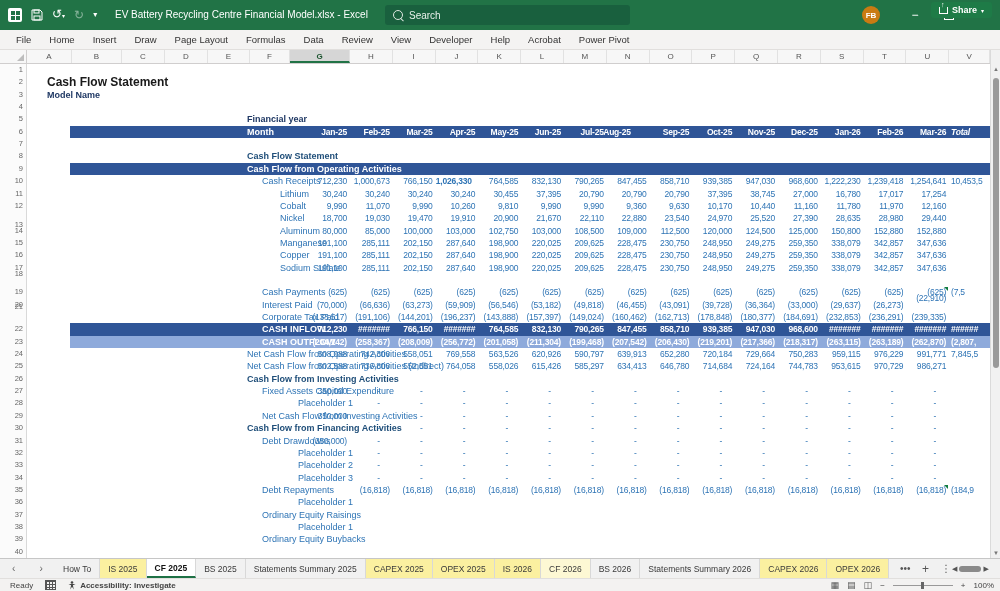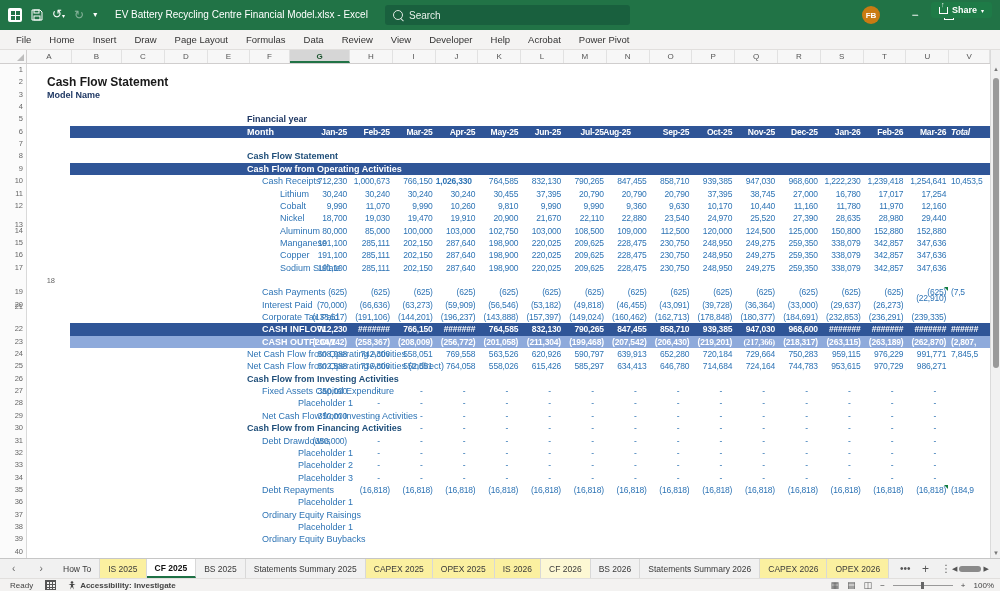--- a/index.html
+++ b/index.html
@@ -385,21 +385,21 @@
       <div class="cell wcell" style="left: 290px; top: 271.7px; width: 60px; height: 12.35px;">(204,142)</div>
       <div class="cell wcell" style="left: 350px; top: 271.7px; width: 42.8px; height: 12.35px;">(258,367)</div>
       <div class="cell wcell" style="left: 392.8px; top: 271.7px; width: 42.8px; height: 12.35px;">(208,009)</div>
       <div class="cell wcell" style="left: 435.6px; top: 271.7px; width: 42.8px; height: 12.35px;">(256,772)</div>
       <div class="cell wcell" style="left: 478.4px; top: 271.7px; width: 42.8px; height: 12.35px;">(201,058)</div>
       <div class="cell wcell" style="left: 521.2px; top: 271.7px; width: 42.8px; height: 12.35px;">(211,304)</div>
       <div class="cell wcell" style="left: 564px; top: 271.7px; width: 42.8px; height: 12.35px;">(199,468)</div>
       <div class="cell wcell" style="left: 606.8px; top: 271.7px; width: 42.8px; height: 12.35px;">(207,542)</div>
       <div class="cell wcell" style="left: 649.6px; top: 271.7px; width: 42.8px; height: 12.35px;">(206,430)</div>
       <div class="cell wcell" style="left: 692.4px; top: 271.7px; width: 42.8px; height: 12.35px;">(219,201)</div>
-      <div class="cell wcell" style="left: 735.2px; top: 271.7px; width: 42.8px; height: 12.35px; font-family: Liberation Serif, serif;">(217,366)</div>
+      <div class="cell wcell" style="left: 735.2px; top: 271.7px; width: 42.8px; height: 12.35px;">(217,366)</div>
       <div class="cell wcell" style="left: 778px; top: 271.7px; width: 42.8px; height: 12.35px;">(218,317)</div>
       <div class="cell wcell" style="left: 820.8px; top: 271.7px; width: 42.8px; height: 12.35px;">(263,115)</div>
       <div class="cell wcell" style="left: 863.6px; top: 271.7px; width: 42.8px; height: 12.35px;">(263,189)</div>
       <div class="cell wcell" style="left: 906.4px; top: 271.7px; width: 42.8px; height: 12.35px;">(262,870)</div>
       <div class="cell wcell leftcell" style="left: 950px; top: 271.7px; width: 40px; height: 12.35px;">(2,807,</div>
       <div class="rlabel c-net" style="left: 247px; top: 284.05px;">Net Cash Flow from Operating Activities</div>
       <div class="cell" style="left: 290px; top: 284.05px; width: 60px; height: 12.35px;">508,088</div>
       <div class="cell" style="left: 350px; top: 284.05px; width: 42.8px; height: 12.35px;">742,306</div>
       <div class="cell" style="left: 392.8px; top: 284.05px; width: 42.8px; height: 12.35px;">558,051</div>
       <div class="cell" style="left: 435.6px; top: 284.05px; width: 42.8px; height: 12.35px;">769,558</div>
@@ -588,21 +588,21 @@
       <div class="rownum" style="top: 86.45px; line-height: 12.35px; position: absolute;">8</div>
       <div class="rownum" style="top: 98.8px; line-height: 12.35px; position: absolute;">9</div>
       <div class="rownum" style="top: 111.15px; line-height: 12.35px; position: absolute;">10</div>
       <div class="rownum" style="top: 123.5px; line-height: 12.35px; position: absolute;">11</div>
       <div class="rownum" style="top: 135.85px; line-height: 12.35px; position: absolute;">12</div>
       <div class="rownum" style="top: 155px; line-height: 12.35px; position: absolute;">13</div>
       <div class="rownum" style="top: 160.55px; line-height: 12.35px; position: absolute;">14</div>
       <div class="rownum" style="top: 172.9px; line-height: 12.35px; position: absolute;">15</div>
       <div class="rownum" style="top: 185.25px; line-height: 12.35px; position: absolute;">16</div>
       <div class="rownum" style="top: 197.6px; line-height: 12.35px; position: absolute;">17</div>
-      <div class="rownum" style="top: 211px; line-height: 12.35px; position: absolute; padding-left: 32px;">18</div>
+      <div class="rownum" style="top: 204px; line-height: 12.35px; position: absolute;">18</div>
       <div class="rownum" style="top: 222.3px; line-height: 12.35px; position: absolute;">19</div>
       <div class="rownum" style="top: 234.65px; line-height: 12.35px; position: absolute;">20</div>
       <div class="rownum" style="top: 237px; line-height: 12.35px; position: absolute;">21</div>
       <div class="rownum" style="top: 259.35px; line-height: 12.35px; position: absolute;">22</div>
       <div class="rownum" style="top: 271.7px; line-height: 12.35px; position: absolute;">23</div>
       <div class="rownum" style="top: 284.05px; line-height: 12.35px; position: absolute;">24</div>
       <div class="rownum" style="top: 296.4px; line-height: 12.35px; position: absolute;">25</div>
       <div class="rownum" style="top: 308.75px; line-height: 12.35px; position: absolute;">26</div>
       <div class="rownum" style="top: 321.1px; line-height: 12.35px; position: absolute;">27</div>
       <div class="rownum" style="top: 333.45px; line-height: 12.35px; position: absolute;">28</div>

